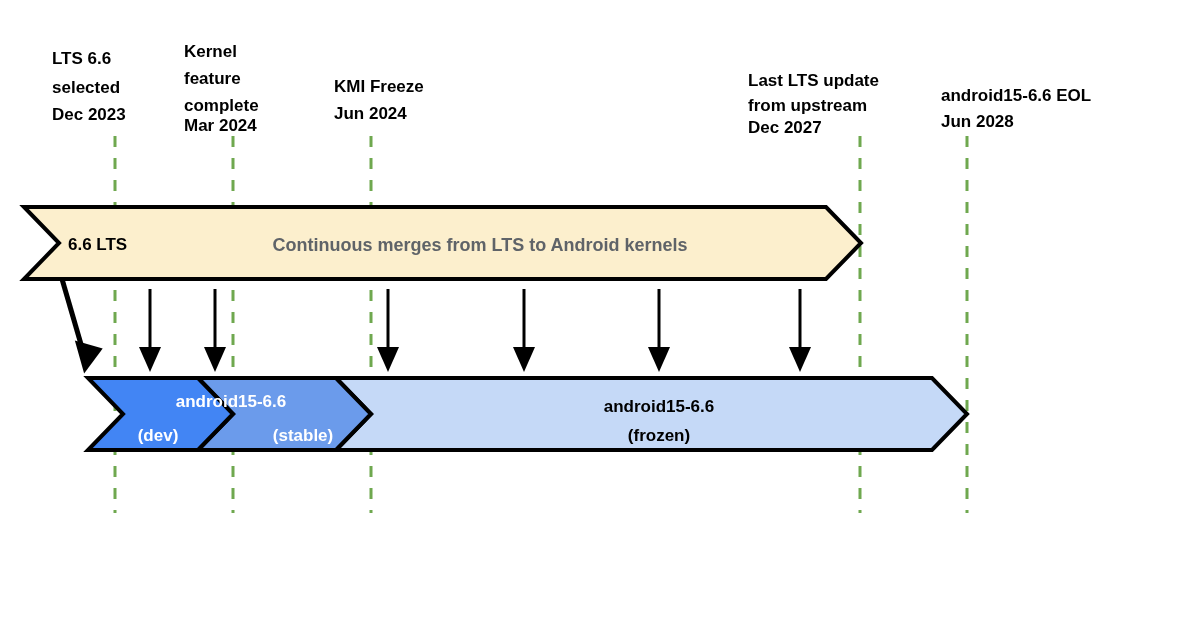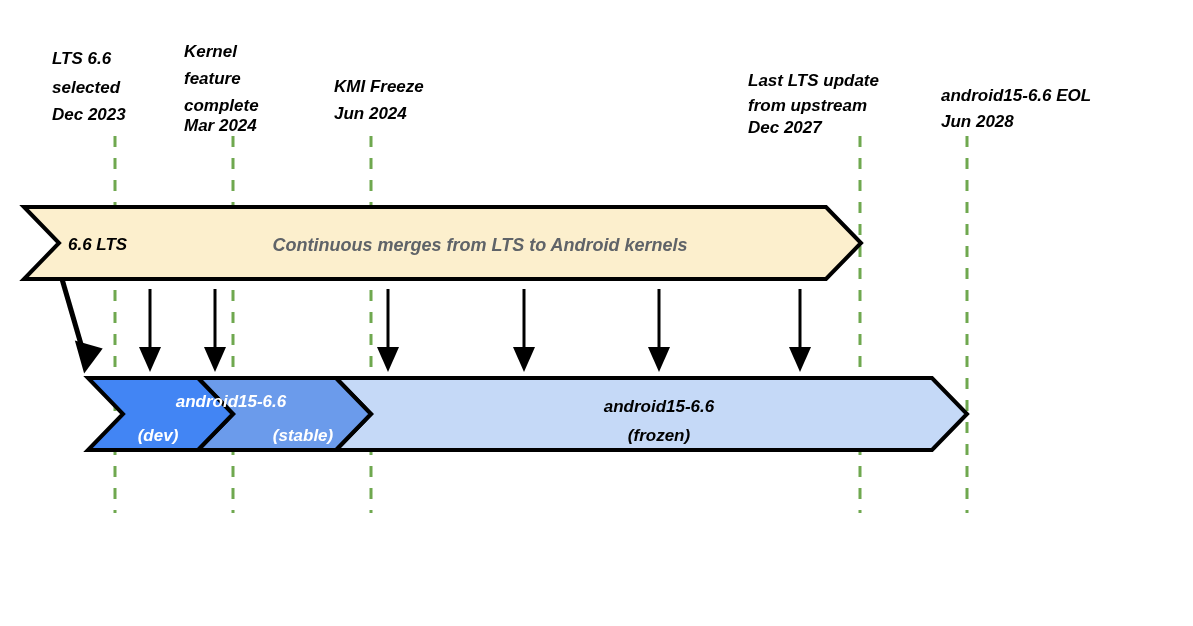--- a/index.html
+++ b/index.html
@@ -10,21 +10,20 @@
   body {
     width: 1193px;
     height: 626px;
     font-family: "Liberation Sans", sans-serif;
     overflow: hidden;
   }
   #diagram-root {
     position: relative;
     width: 1193px;
     height: 626px;
-    font-style: italic;
   }
   svg.timeline {
     display: block;
     width: 1193px;
     height: 626px;
   }
   text {
     font-family: "Liberation Sans", sans-serif;
     dominant-baseline: middle;
   }

